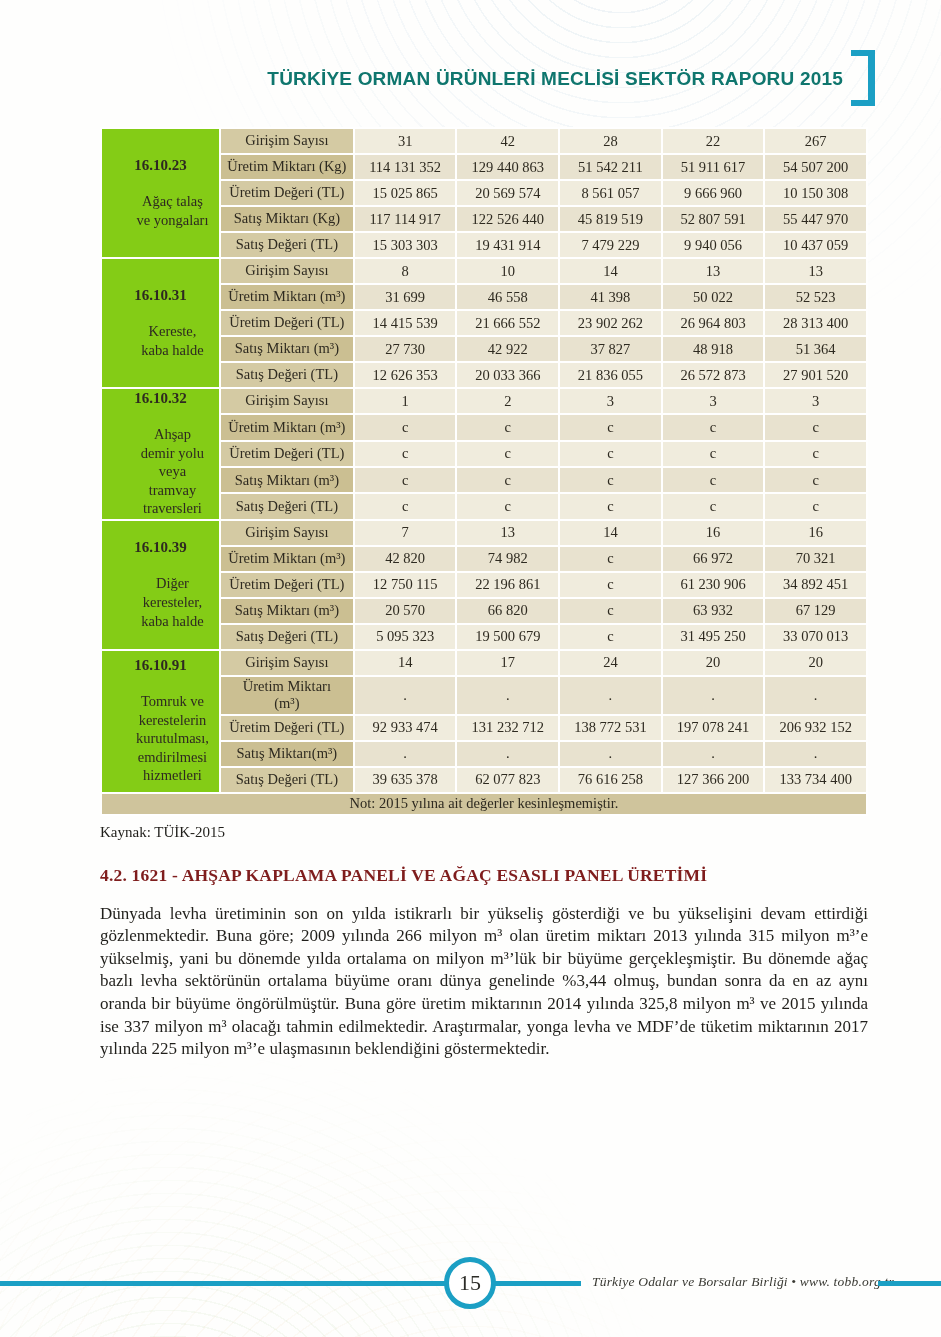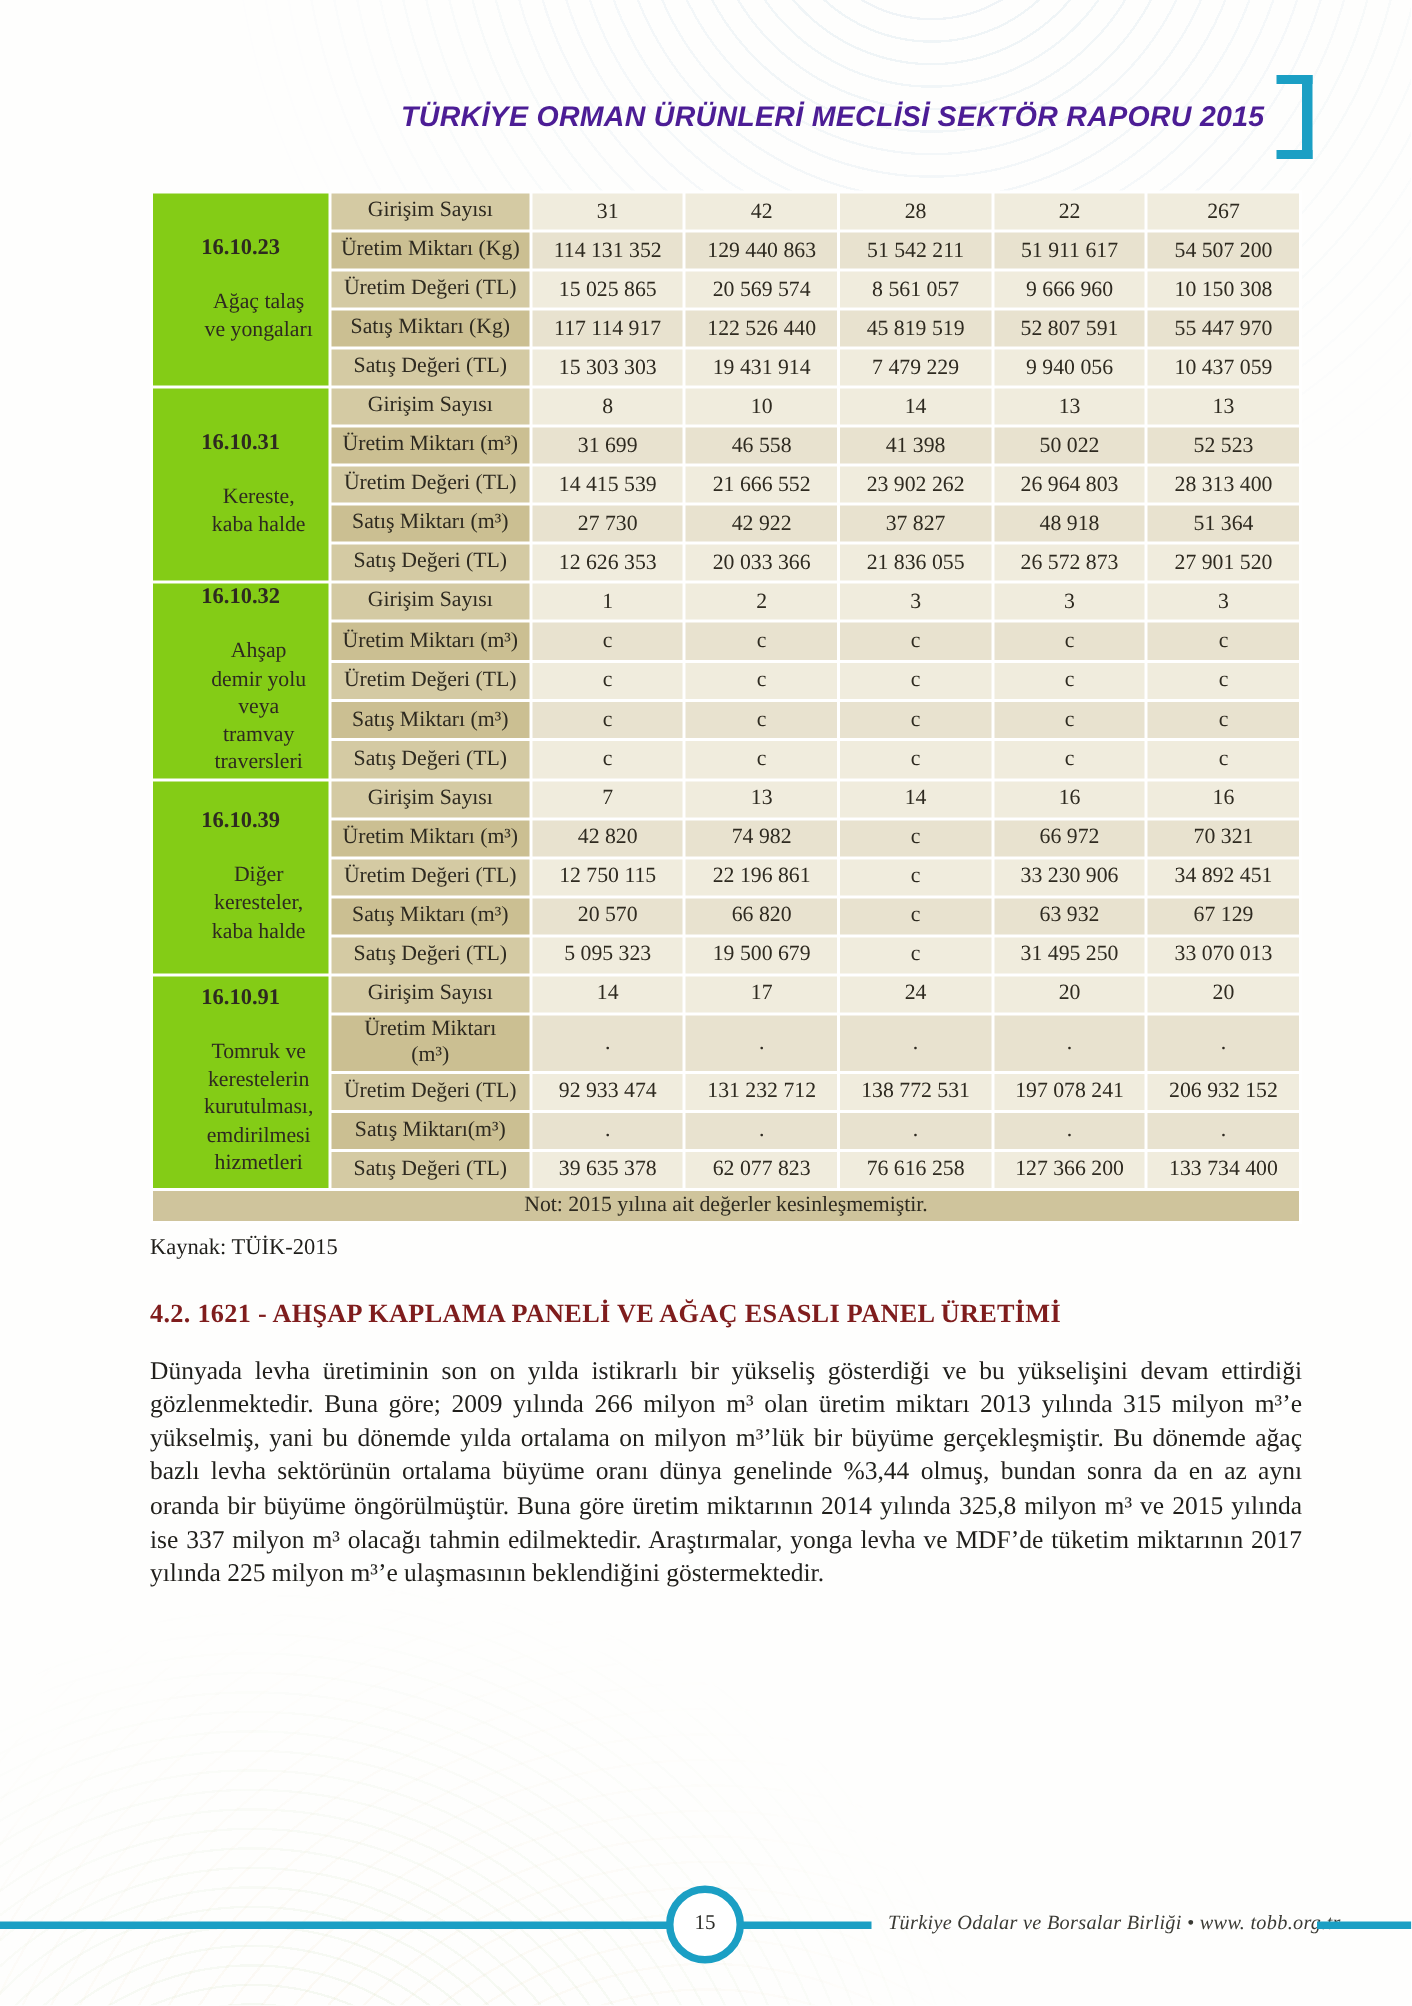--- a/index.html
+++ b/index.html
@@ -32,23 +32,23 @@
       rgba(225,190,130,0.12) 0 1.5px, rgba(0,0,0,0) 1.5px 17px);
     -webkit-mask-image: radial-gradient(circle at 40% 100%, #000 0%, rgba(0,0,0,0) 70%);
     mask-image: radial-gradient(circle at 40% 100%, #000 0%, rgba(0,0,0,0) 70%);
     pointer-events: none;
   }
 
   
   .report-title {
     position: absolute; top: 68px; right: 98px;
     font-family: "Liberation Sans", sans-serif;
-    font-style: italic; font-weight: bold;
+    font-weight: bold;
     font-size: 19px; letter-spacing: 0.2px;
-    color: #4c1d95;
+    color: #0f766e;
   }
   .title-bracket {
     position: absolute; top: 50px; left: 851px;
     width: 24px; height: 56px;
     border-top: 6px solid #1b9fc4;
     border-right: 7px solid #1b9fc4;
     border-bottom: 6px solid #1b9fc4;
   }
 
   
@@ -103,21 +103,21 @@
   
   .footer-line { position: absolute; height: 5px; background: #1b9fc4; }
   .fl-left  { left: 0;   top: 1281px; width: 447px; }
   .fl-mid   { left: 493px; top: 1281px; width: 88px; }
   .fl-right { left: 878px; top: 1281px; width: 63px; }
   .page-circle {
     position: absolute; left: 444px; top: 1257px;
     width: 52px; height: 52px; border-radius: 50%;
     background: #ffffff; border: 5px solid #1b9fc4;
     display: flex; align-items: center; justify-content: center;
-    font-size: 14px; color: #2c2c28;
+    font-size: 22px; color: #2c2c28;
   }
   .footer-text {
     position: absolute; left: 592px; top: 1274px;
     font-style: italic; font-size: 13.5px;
     color: #3a3a34; letter-spacing: 0.2px;
   }
 </style>
 </head>
 <body>
 
@@ -292,21 +292,21 @@
             <td class="data-cell data-even">74 982</td>
             <td class="data-cell data-even">c</td>
             <td class="data-cell data-even">66 972</td>
             <td class="data-cell data-even">70 321</td>
           </tr>
           <tr>
             <td class="label-cell label-odd">Üretim Değeri (TL)</td>
             <td class="data-cell data-odd">12 750 115</td>
             <td class="data-cell data-odd">22 196 861</td>
             <td class="data-cell data-odd">c</td>
-            <td class="data-cell data-odd">33 230 906</td>
+            <td class="data-cell data-odd">61 230 906</td>
             <td class="data-cell data-odd">34 892 451</td>
           </tr>
           <tr>
             <td class="label-cell label-even">Satış Miktarı (m³)</td>
             <td class="data-cell data-even">20 570</td>
             <td class="data-cell data-even">66 820</td>
             <td class="data-cell data-even">c</td>
             <td class="data-cell data-even">63 932</td>
             <td class="data-cell data-even">67 129</td>
           </tr>

